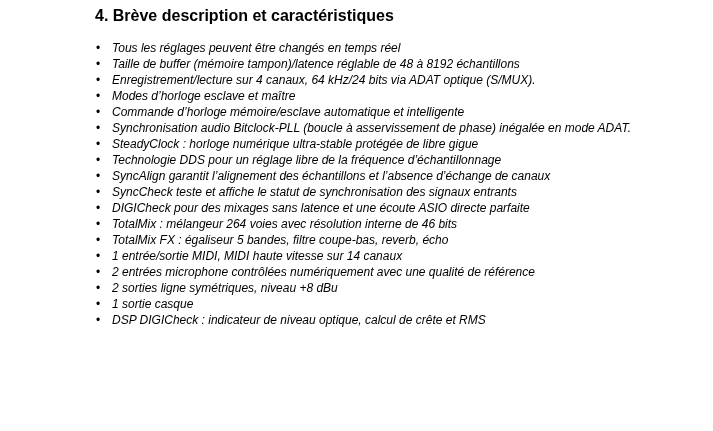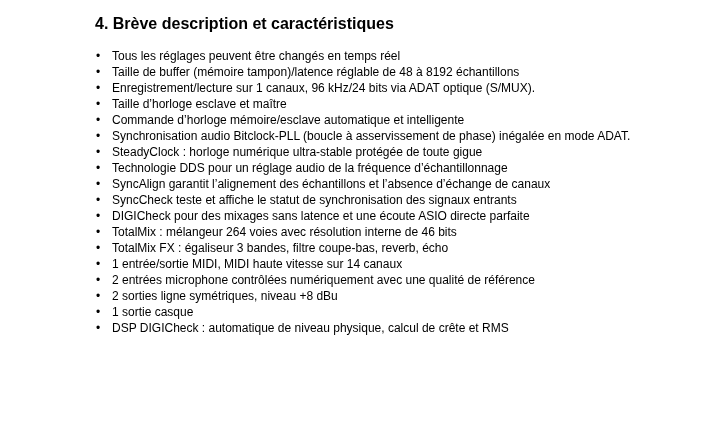--- a/index.html
+++ b/index.html
@@ -8,21 +8,21 @@
   }
   body {
     width: 713px;
     height: 431px;
     background: #ffffff;
     color: #000000;
     font-family: "Liberation Sans", sans-serif;
     overflow: hidden;
   }
   .page {
-    padding: 14px 0 0 95px;
+    padding: 6px 0 0 95px;
     width: 565px;
     box-sizing: content-box;
   }
   .heading {
     font-size: 16px;
     font-weight: bold;
     line-height: 20px;
     margin: 0 0 14px 0;
     white-space: nowrap;
   }
@@ -40,20 +40,21 @@
   }
   ul.bullets .marker {
     position: absolute;
     left: 1px;
     top: 0;
     font-size: 12px;
     line-height: 16px;
   }
   ul.bullets .text {
     display: block;
+    font-style: italic;
   }
   ul.bullets li.justified .text {
     text-align: justify;
   }
 </style>
 </head>
 <body>
 
 <div class="page">
   <div class="heading">4. Brève description et caractéristiques</div>
@@ -61,76 +62,76 @@
     <li>
       <span class="marker">•</span>
       <span class="text">Tous les réglages peuvent être changés en temps réel</span>
     </li>
     <li>
       <span class="marker">•</span>
       <span class="text">Taille de buffer (mémoire tampon)/latence réglable de 48 à 8192 échantillons</span>
     </li>
     <li>
       <span class="marker">•</span>
-      <span class="text">Enregistrement/lecture sur 1 canaux, 96 kHz/24 bits via ADAT optique (S/MUX).</span>
+      <span class="text">Enregistrement/lecture sur 4 canaux, 64 kHz/24 bits via ADAT optique (S/MUX).</span>
     </li>
     <li>
       <span class="marker">•</span>
-      <span class="text">Taille d’horloge esclave et maître</span>
+      <span class="text">Modes d’horloge esclave et maître</span>
     </li>
     <li>
       <span class="marker">•</span>
       <span class="text">Commande d’horloge mémoire/esclave automatique et intelligente</span>
     </li>
     <li class="justified">
       <span class="marker">•</span>
       <span class="text">Synchronisation audio Bitclock-PLL (boucle à asservissement de phase) inégalée en mode ADAT.</span>
     </li>
     <li>
       <span class="marker">•</span>
-      <span class="text">SteadyClock : horloge numérique ultra-stable protégée de toute gigue</span>
+      <span class="text">SteadyClock : horloge numérique ultra-stable protégée de libre gigue</span>
     </li>
     <li>
       <span class="marker">•</span>
-      <span class="text">Technologie DDS pour un réglage audio de la fréquence d’échantillonnage</span>
+      <span class="text">Technologie DDS pour un réglage libre de la fréquence d’échantillonnage</span>
     </li>
     <li>
       <span class="marker">•</span>
       <span class="text">SyncAlign garantit l’alignement des échantillons et l’absence d’échange de canaux</span>
     </li>
     <li>
       <span class="marker">•</span>
       <span class="text">SyncCheck teste et affiche le statut de synchronisation des signaux entrants</span>
     </li>
     <li>
       <span class="marker">•</span>
       <span class="text">DIGICheck pour des mixages sans latence et une écoute ASIO directe parfaite</span>
     </li>
     <li>
       <span class="marker">•</span>
       <span class="text">TotalMix : mélangeur 264 voies avec résolution interne de 46 bits</span>
     </li>
     <li>
       <span class="marker">•</span>
-      <span class="text">TotalMix FX : égaliseur 3 bandes, filtre coupe-bas, reverb, écho</span>
+      <span class="text">TotalMix FX : égaliseur 5 bandes, filtre coupe-bas, reverb, écho</span>
     </li>
     <li>
       <span class="marker">•</span>
       <span class="text">1 entrée/sortie MIDI, MIDI haute vitesse sur 14 canaux</span>
     </li>
     <li>
       <span class="marker">•</span>
       <span class="text">2 entrées microphone contrôlées numériquement avec une qualité de référence</span>
     </li>
     <li>
       <span class="marker">•</span>
       <span class="text">2 sorties ligne symétriques, niveau +8 dBu</span>
     </li>
     <li>
       <span class="marker">•</span>
       <span class="text">1 sortie casque</span>
     </li>
     <li>
       <span class="marker">•</span>
-      <span class="text">DSP DIGICheck : automatique de niveau physique, calcul de crête et RMS</span>
+      <span class="text">DSP DIGICheck : indicateur de niveau optique, calcul de crête et RMS</span>
     </li>
   </ul>
 </div>
 
 </body></html>

